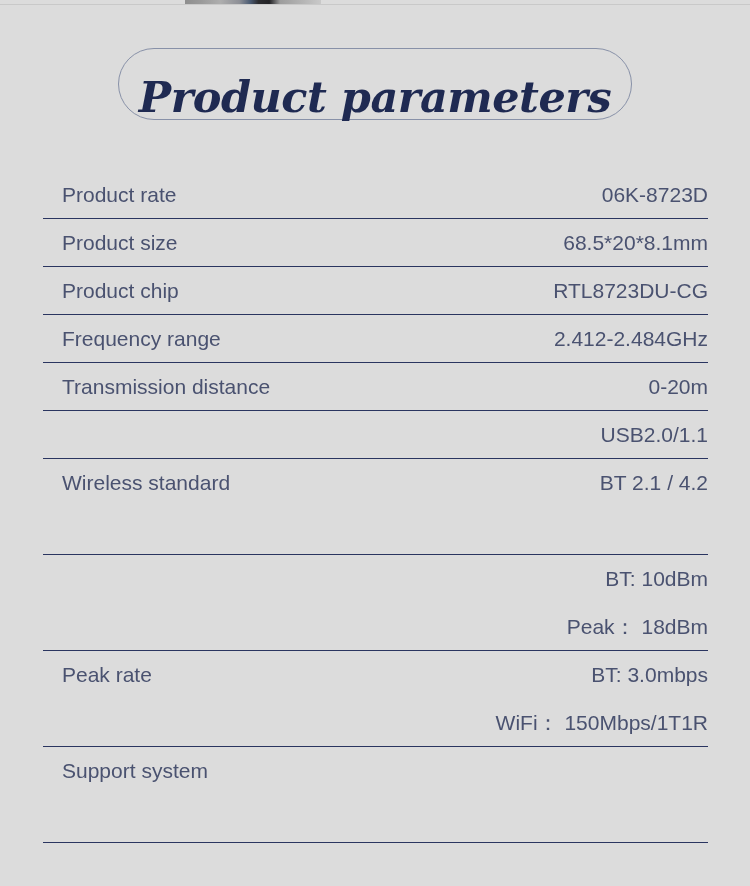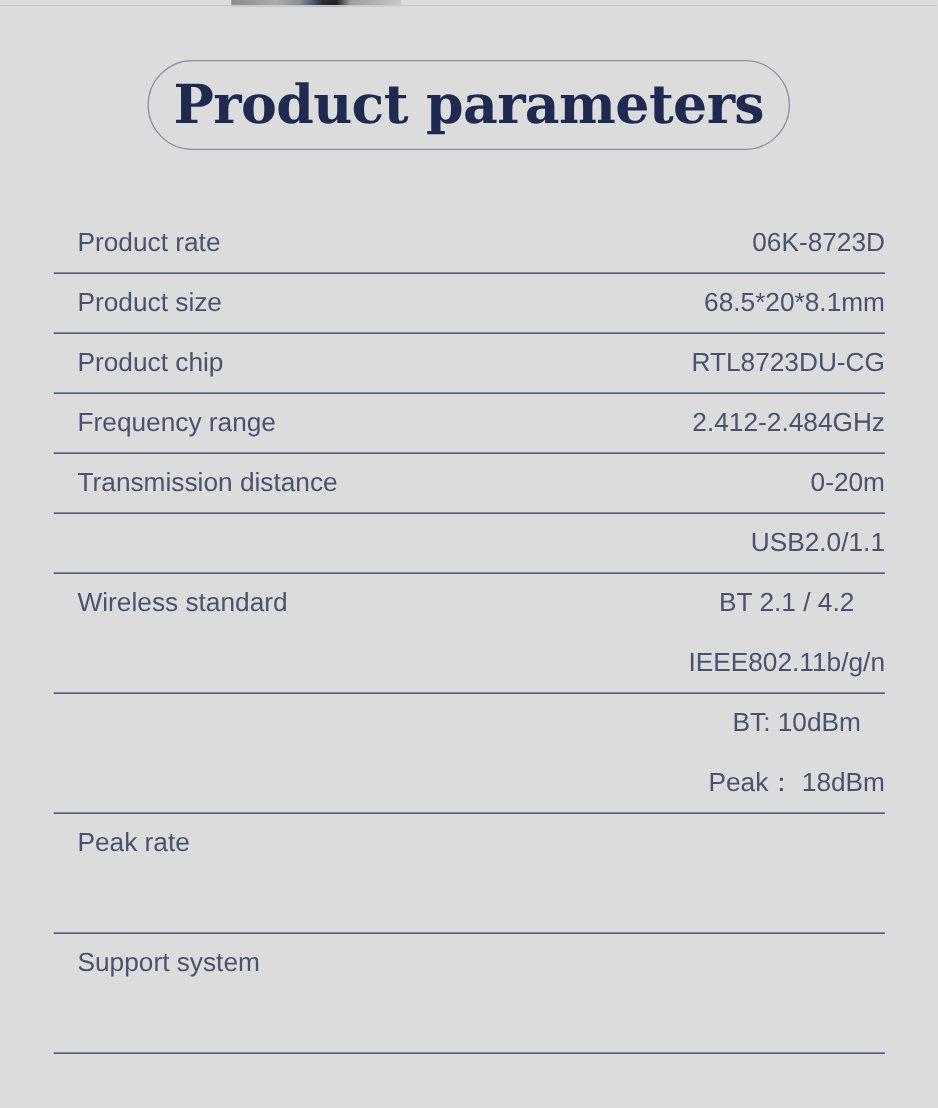--- a/index.html
+++ b/index.html
@@ -48,22 +48,23 @@
   #title-wrap {
     position: absolute;
     top: 48px;
     left: 118px;
     width: 514px;
     height: 72px;
     box-sizing: border-box;
     border: 1px solid #8891a8;
     border-radius: 36px;
     display: flex;
-    align-items: center;
+    align-items: flex-end;
     justify-content: center;
+    font-style: italic;
   }
   #page-title {
     font-family: "DejaVu Serif", "Liberation Serif", serif;
     font-size: 43px;
     font-weight: 700;
     color: #1f2a52;
     letter-spacing: -0.5px;
     line-height: 1;
     white-space: nowrap;
   }
@@ -98,21 +99,20 @@
     right: 0;
     top: 0;
     text-align: right;
   }
   .spec-value {
     height: 48px;
     line-height: 48px;
     font-size: 21px;
     color: #4a5270;
     white-space: nowrap;
-    text-align: center;
   }
 </style>
 </head>
 <body>
 
 <div id="photo-sliver"></div>
 <div id="sliver-edge"></div>
 
 <div id="title-wrap">
   <div id="page-title">Product parameters</div>
@@ -151,28 +151,31 @@
     </div>
     <div class="spec-row single">
       <div class="spec-values">
         <div class="spec-value">USB2.0/1.1</div>
       </div>
     </div>
     <div class="spec-row double">
       <div class="spec-label">Wireless standard</div>
       <div class="spec-values">
         <div class="spec-value">BT 2.1 / 4.2</div>
-        <div class="spec-value">IEEE802.11b/g/n</div>
       </div>
     </div>
     <div class="spec-row double">
       <div class="spec-values">
         <div class="spec-value">BT: 10dBm</div>
         <div class="spec-value">Peak： 18dBm</div>
       </div>
     </div>
     <div class="spec-row double">
       <div class="spec-label">Peak rate</div>
+      <div class="spec-values">
+        <div class="spec-value">BT: 3.0mbps</div>
+        <div class="spec-value">WiFi： 150Mbps/1T1R</div>
+      </div>
     </div>
     <div class="spec-row double">
       <div class="spec-label">Support system</div>
     </div>
   </div>
 
 </body></html>

